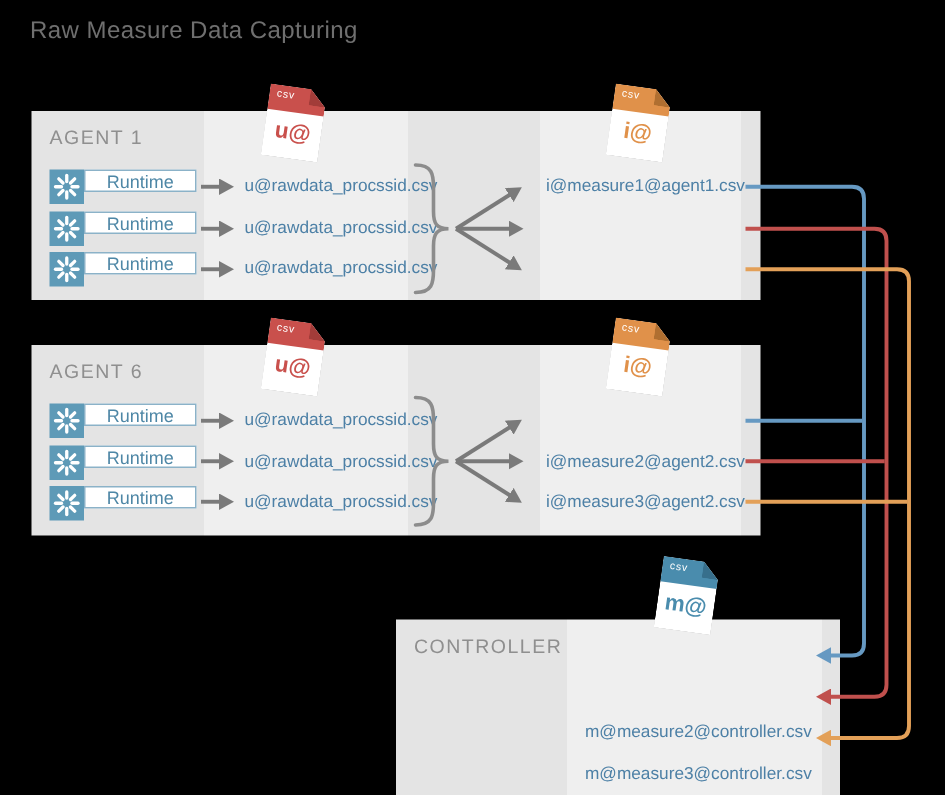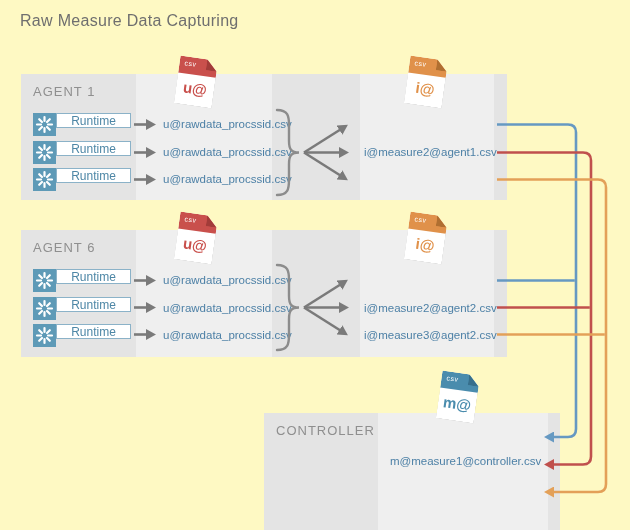--- a/index.html
+++ b/index.html
@@ -8,21 +8,21 @@
     --gray-arrow:#7a7a7a;
     --label-gray:#8f8f8f;
     --file-text:#4d80a6;
     --chip-blue:#5e9ab7;
     --chip-border:#8bb2c8;
     --chip-text:#4e87a6;
   }
   *{margin:0;padding:0;box-sizing:border-box;}
   html,body{background:#fff;}
   body{font-family:"Liberation Sans", sans-serif;}
-  .stage{position:relative;width:630px;height:530px;background:#fef9c3;overflow:hidden;}
+  .stage{position:relative;width:630px;height:530px;background:#000000;overflow:hidden;}
 
   .title{position:absolute;left:20px;top:12px;font-size:16px;font-weight:400;color:#6f6f6f;letter-spacing:0.3px;}
 
   
   .panel{position:absolute;}
   .agent-box{left:21px;width:486px;height:126px;border-radius:14px;}
   .agent-1{top:74px;}
   .agent-2{top:230px;height:127px;}
   .controller-box{left:264px;top:389px;width:296px;height:125px;margin-top:24px;}
   .band{position:absolute;top:0;height:100%;}
@@ -135,21 +135,21 @@
             </g>
           </svg>
         </span>
       <span class="chip-label">Runtime</span>
     </div>
 
     <span class="ftext raw-col t0">u@rawdata_procssid.csv</span>
     <span class="ftext raw-col t1">u@rawdata_procssid.csv</span>
     <span class="ftext raw-col t2">u@rawdata_procssid.csv</span>
 
-    <span class="ftext out-col t1">i@measure2@agent1.csv</span>
+    <span class="ftext out-col t0">i@measure1@agent1.csv</span>
   </section>
 
   <section class="panel agent-box agent-2">
     <div class="band b1"></div>
     <div class="band b2"></div>
     <div class="band b3"></div>
     <div class="band b4"></div>
     <div class="band b5"></div>
     <h2 class="panel-label">AGENT 6</h2>
 
@@ -211,21 +211,22 @@
 
     <span class="ftext out-col t1">i@measure2@agent2.csv</span>
     <span class="ftext out-col t2">i@measure3@agent2.csv</span>
   </section>
 
   <section class="panel controller-box">
     <div class="band cb1"></div>
     <div class="band cb2"></div>
     <div class="band cb3"></div>
     <h2 class="panel-label">CONTROLLER</h2>
-    <span class="ftext ctrl-file ct0">m@measure1@controller.csv</span>
+    <span class="ftext ctrl-file ct1">m@measure2@controller.csv</span>
+    <span class="ftext ctrl-file ct2">m@measure3@controller.csv</span>
   </section>
 
   <div class="csv-icon csv-red ic-u1">
     <div class="csv-head">
         <span class="csv-badge">csv</span>
       </div>
     <div class="csv-fold"></div>
     <div class="csv-tag">u@</div>
   </div>
   <div class="csv-icon csv-orange ic-i1">

